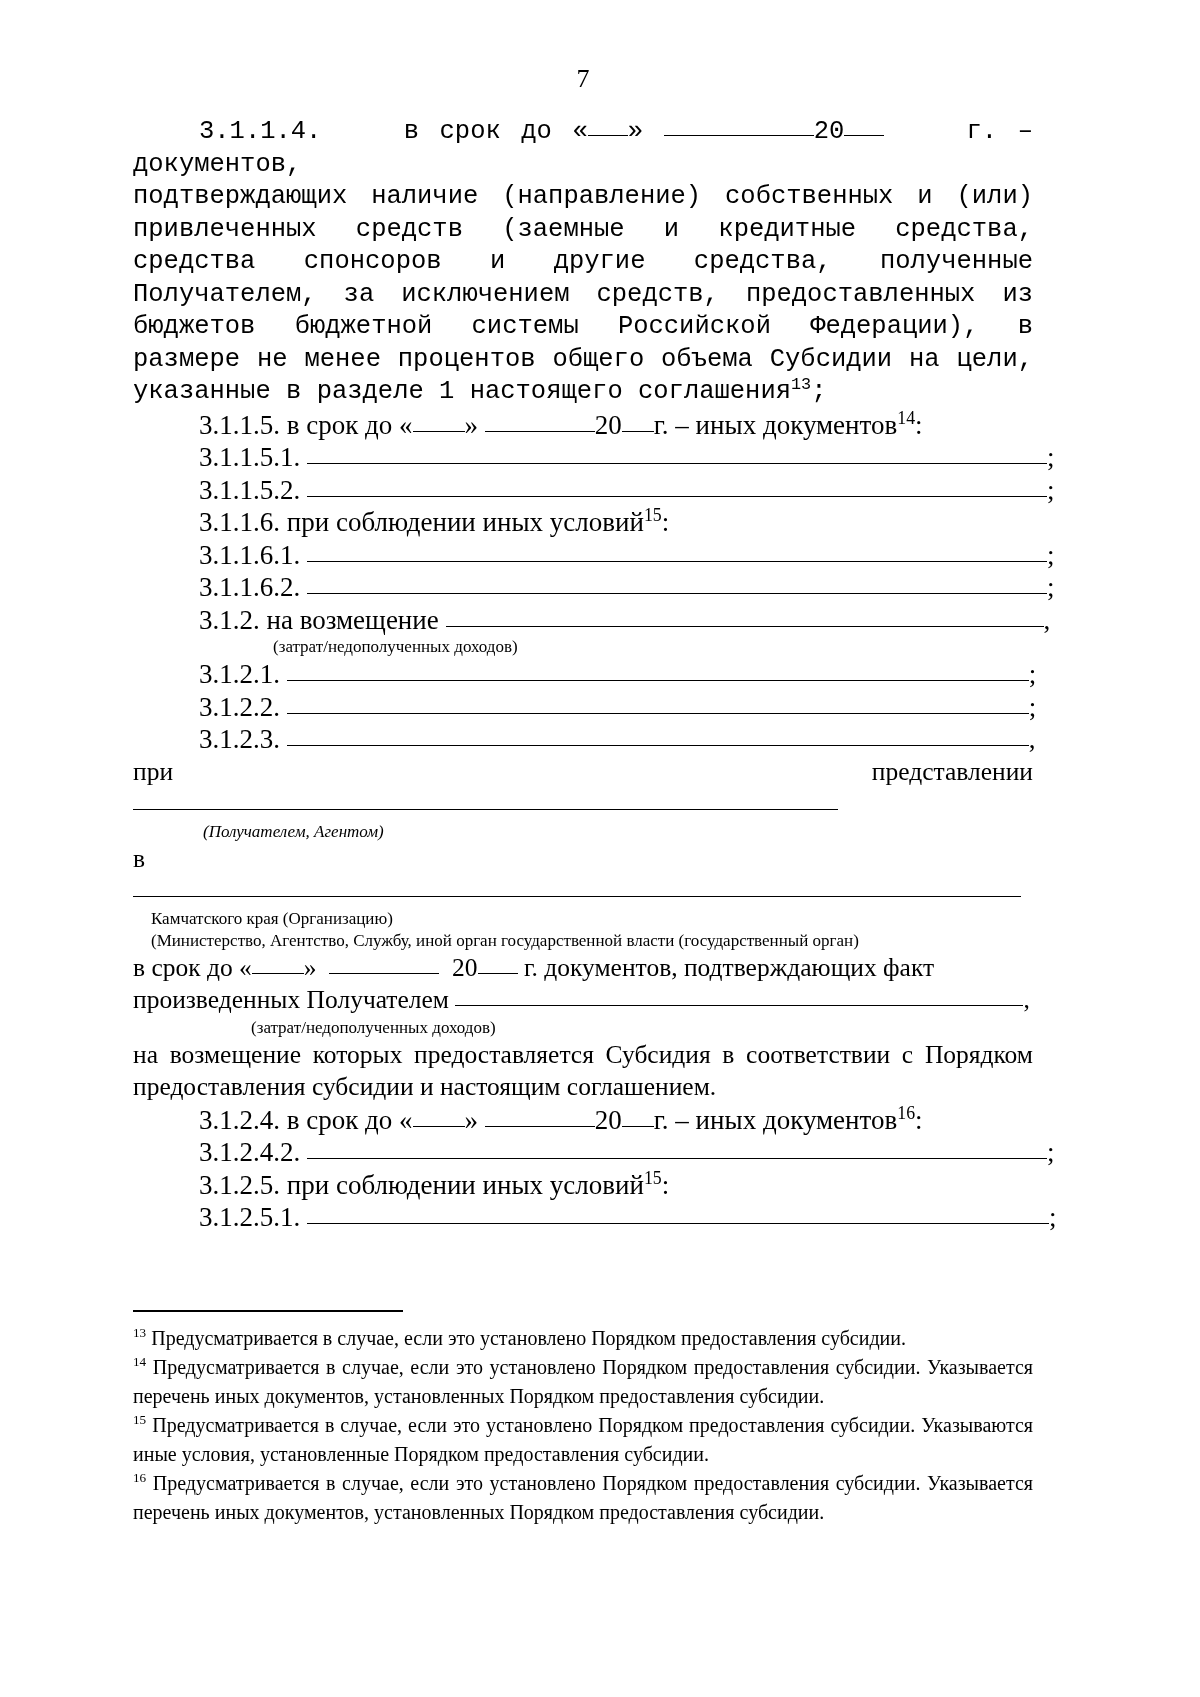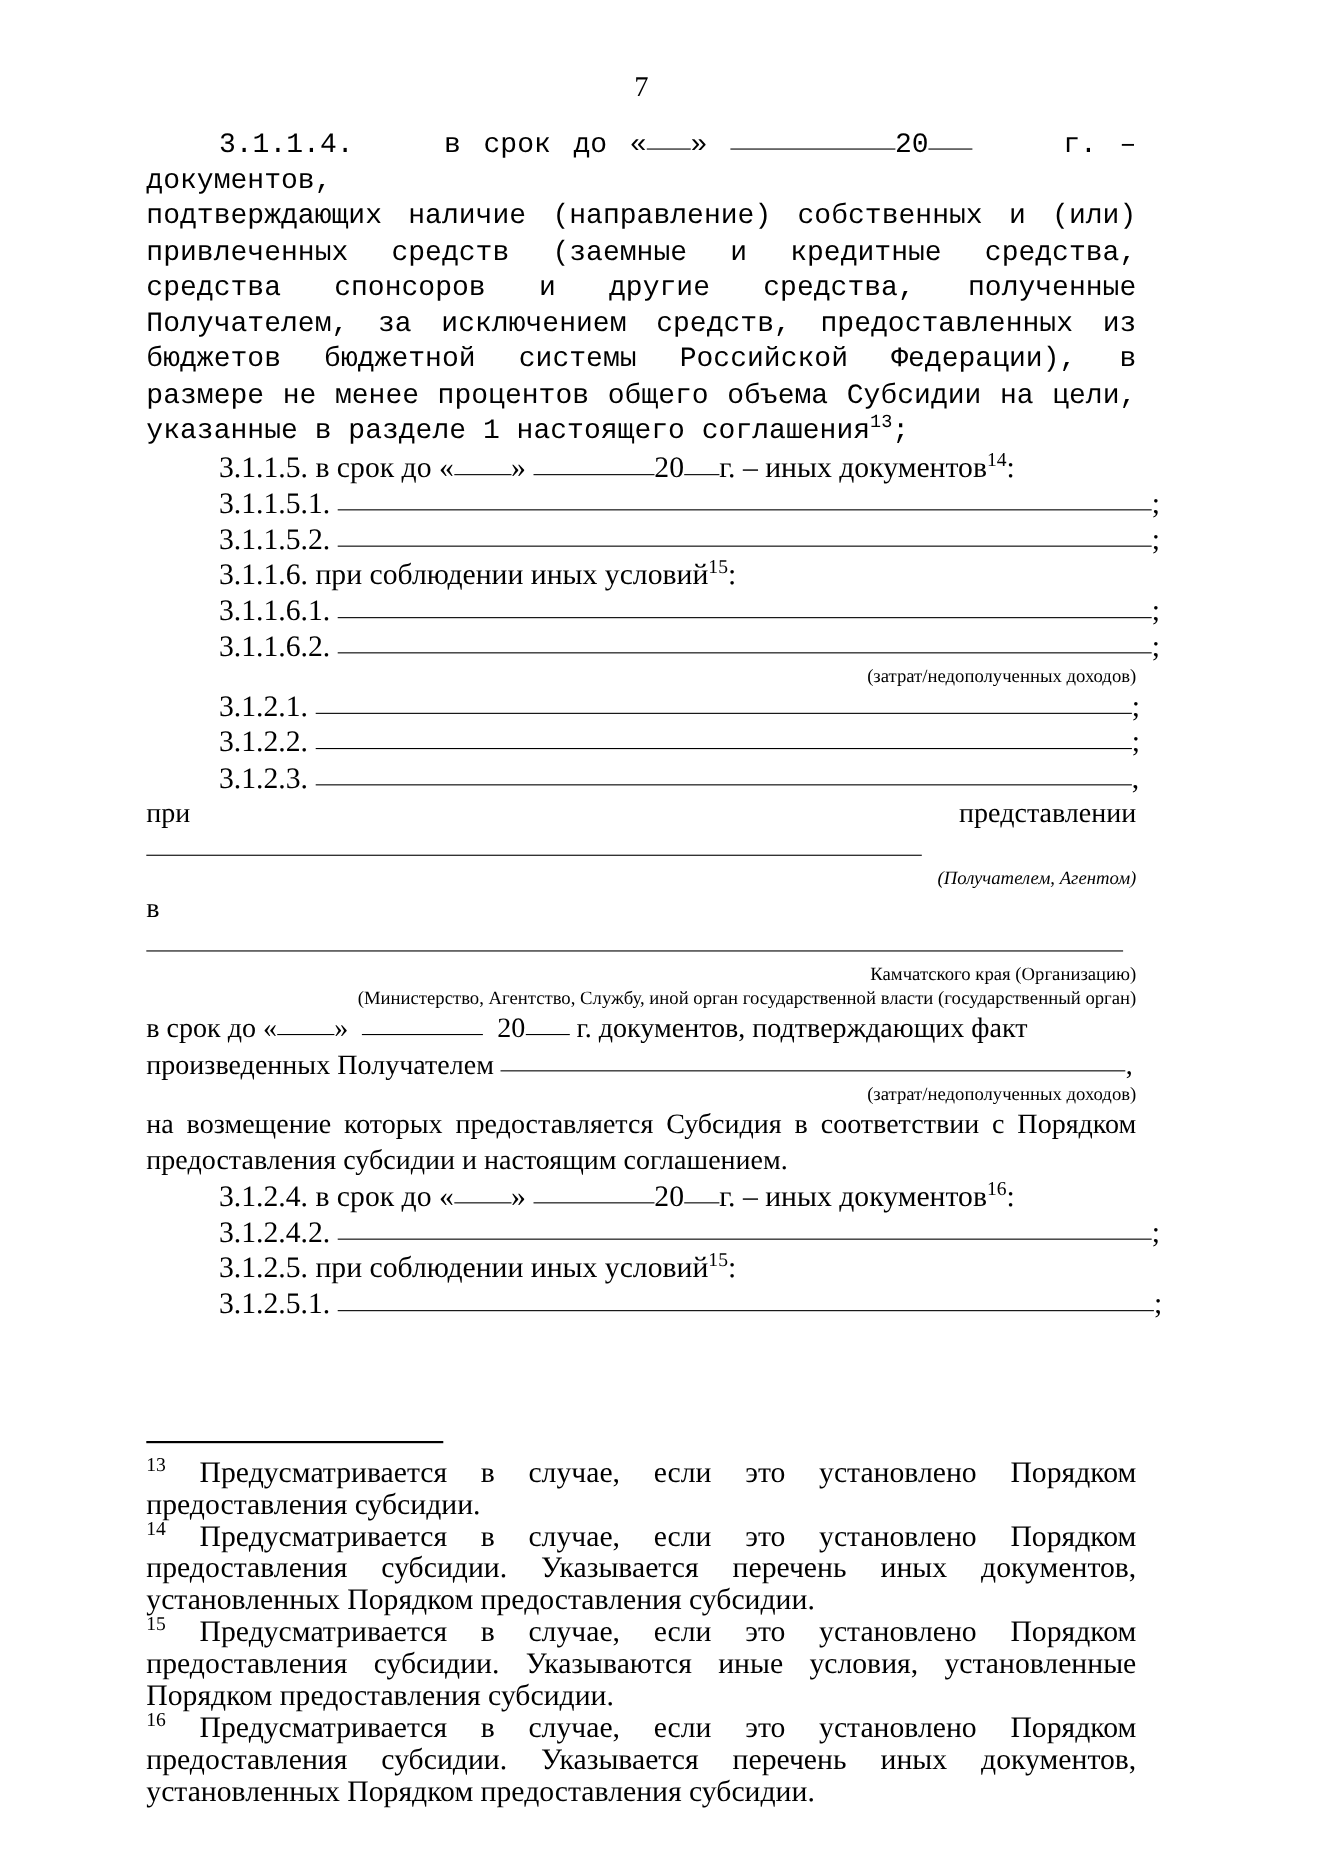--- a/index.html
+++ b/index.html
@@ -83,21 +83,21 @@
   .rule.r-year { width: 40px; }
   .rule.r-year-sm { width: 32px; }
 
   .tail { }
 
   
   .caption {
     font-size: 17px;
     line-height: 22px;
     margin: 0;
-    text-align: right;
+    text-align: left;
   }
   .caption.c-vozm { padding-left: 140px; }
   .caption.c-predst { padding-left: 70px; font-style: italic; }
   .caption.c-v { padding-left: 18px; }
   .caption.c-poluch { padding-left: 118px; }
 
   sup {
     font-size: 0.66em;
     vertical-align: super;
     line-height: 0;
@@ -110,21 +110,21 @@
     top: 1310px;
     width: 900px;
   }
   .fn-sep {
     width: 270px;
     height: 0;
     border-top: 2px solid #000;
     margin: 0 0 12px 0;
   }
   .fn {
-    font-size: 27px;
+    font-size: 20px;
     line-height: 29px;
     margin: 0;
     text-align: justify;
     text-align-last: left;
   }
   .fn .fn-mark {
     font-size: 0.66em;
     vertical-align: super;
     line-height: 0;
   }
@@ -146,20 +146,21 @@
     <p class="item"><span class="num">3.1.1.5.1.</span> <span class="rule r-fill"></span><span class="tail">;</span></p>
 
     <p class="item"><span class="num">3.1.1.5.2.</span> <span class="rule r-fill"></span><span class="tail">;</span></p>
 
     <p class="item"><span class="num">3.1.1.6.</span> <span>при соблюдении иных условий</span><sup>15</sup><span>:</span></p>
 
     <p class="item"><span class="num">3.1.1.6.1.</span> <span class="rule r-fill"></span><span class="tail">;</span></p>
 
     <p class="item"><span class="num">3.1.1.6.2.</span> <span class="rule r-fill"></span><span class="tail">;</span></p>
 
+    <p class="item"><span class="num">3.1.2.</span> <span>на возмещение</span> <span class="rule r-vozm"></span><span class="tail">,</span></p>
     <p class="caption c-vozm">(затрат/недополученных доходов)</p>
 
 
     <p class="item"><span class="num">3.1.2.1.</span> <span class="rule r-fill2"></span><span class="tail">;</span></p>
 
     <p class="item"><span class="num">3.1.2.2.</span> <span class="rule r-fill2"></span><span class="tail">;</span></p>
 
     <p class="item"><span class="num">3.1.2.3.</span> <span class="rule r-fill2"></span><span class="tail">,</span></p>
 
     <p class="para"><span>при представлении</span> <span class="rule r-predst"></span></p>

